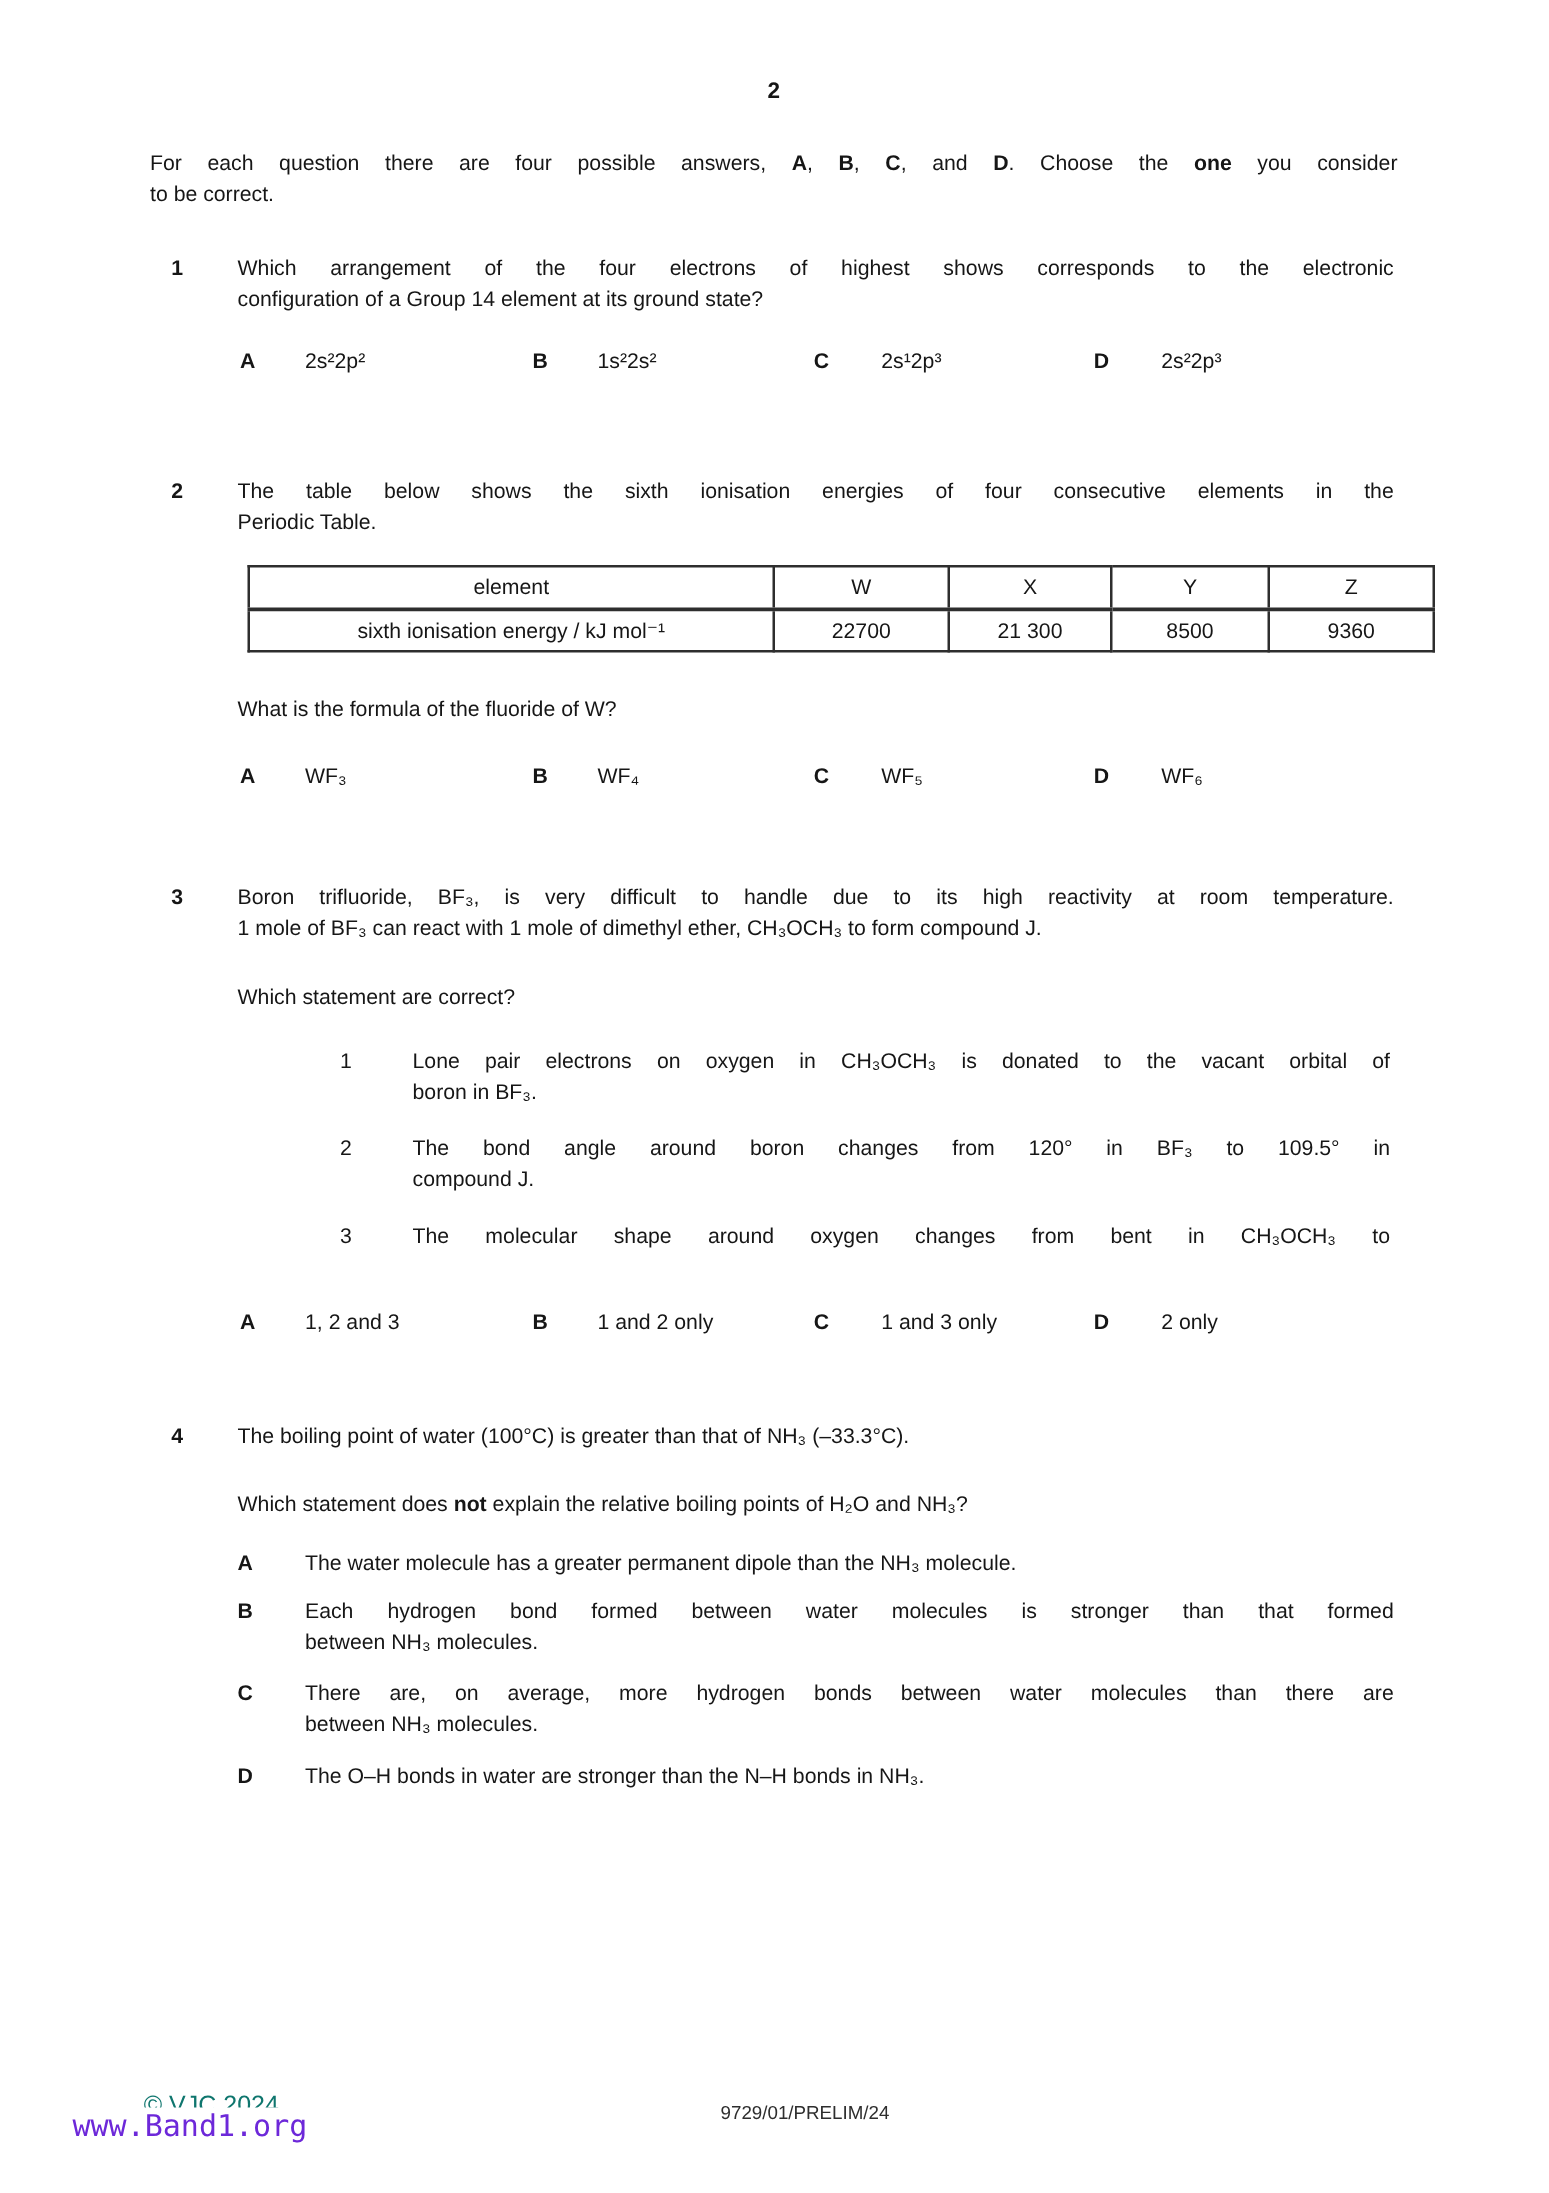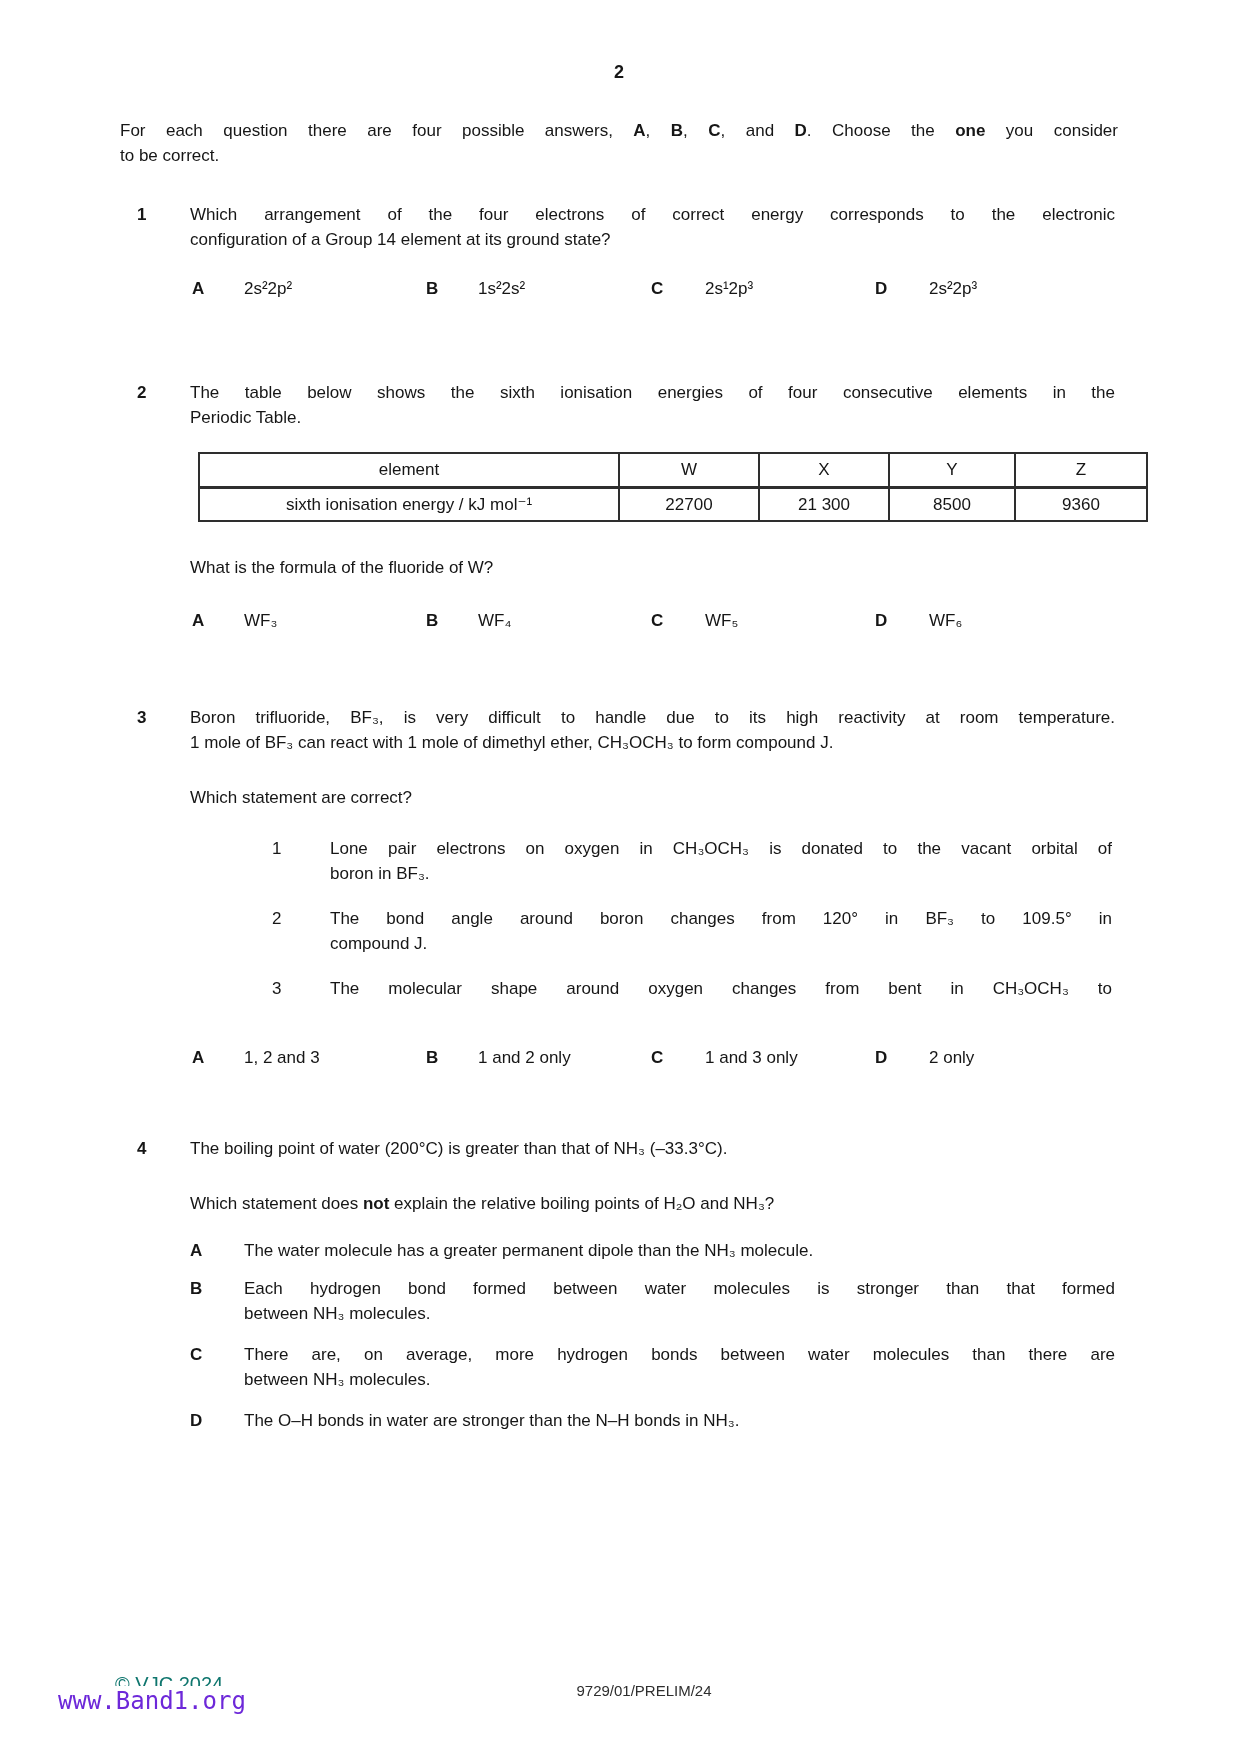--- a/index.html
+++ b/index.html
@@ -62,21 +62,21 @@
 
   <div class="pageno">2</div>
 
   <div class="abs" style="left:120px; top:118px; width:998px;">
     <div class="jline"><span>For each question there are four possible answers, </span><span class="b">A</span><span>, </span><span class="b">B</span><span>, </span><span class="b">C</span><span>, and </span><span class="b">D</span><span>. Choose the </span><span class="b">one</span><span> you consider</span></div>
     <div>to be correct.</div>
   </div>
 
   <div class="qnum" style="top:202px;">1</div>
   <div class="qtext" style="top:202px;">
-    <div class="jline">Which arrangement of the four electrons of correct energy corresponds to the electronic</div>
+    <div class="jline">Which arrangement of the four electrons of highest shows corresponds to the electronic</div>
     <div>configuration of a Group 14 element at its ground state?</div>
   </div>
   <div class="optrow" style="top:276px;">
     <span class="ol c0">A</span>
       <span class="ov c0">2s²2p²</span>
     <span class="ol c1">B</span>
       <span class="ov c1">1s²2s²</span>
     <span class="ol c2">C</span>
       <span class="ov c2">2s¹2p³</span>
     <span class="ol c3">D</span>
@@ -154,21 +154,21 @@
       <span class="ov c0">1, 2 and 3</span>
     <span class="ol c1">B</span>
       <span class="ov c1">1 and 2 only</span>
     <span class="ol c2">C</span>
       <span class="ov c2">1 and 3 only</span>
     <span class="ol c3">D</span>
       <span class="ov c3">2 only</span>
   </div>
 
   <div class="qnum" style="top:1136px;">4</div>
-  <div class="qtext" style="top:1136px;">The boiling point of water (200°C) is greater than that of NH₃ (–33.3°C).</div>
+  <div class="qtext" style="top:1136px;">The boiling point of water (100°C) is greater than that of NH₃ (–33.3°C).</div>
   <div class="qtext" style="top:1191px;"><span>Which statement does </span><span class="b">not</span><span> explain the relative boiling points of H₂O and NH₃?</span></div>
 
   <div class="q4row">
     <span class="ol" style="top:1238px;">A</span>
     <div class="otext" style="top:1238px;">The water molecule has a greater permanent dipole than the NH₃ molecule.</div>
   </div>
   <div class="q4row">
     <span class="ol" style="top:1276px;">B</span>
     <div class="otext" style="top:1276px;">
       <div class="jline">Each hydrogen bond formed between water molecules is stronger than that formed</div>

